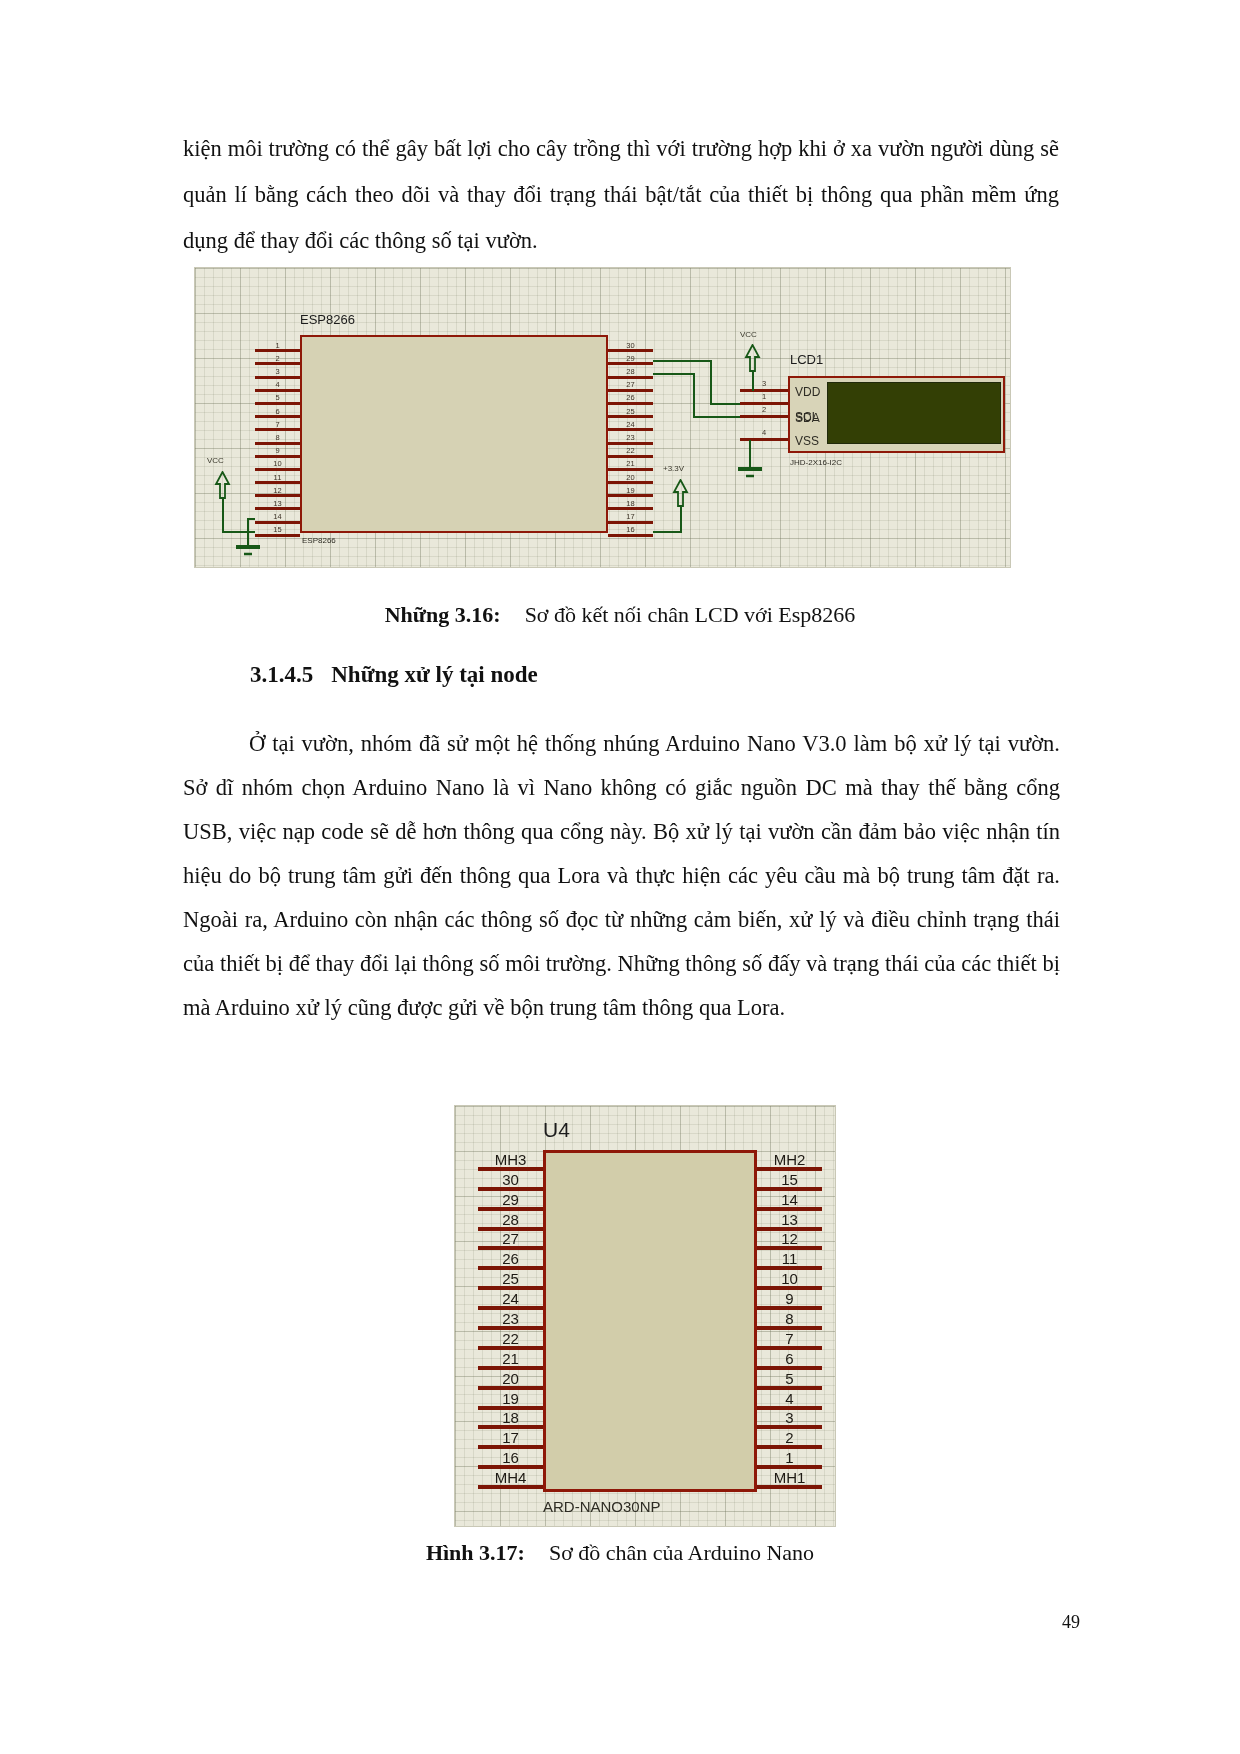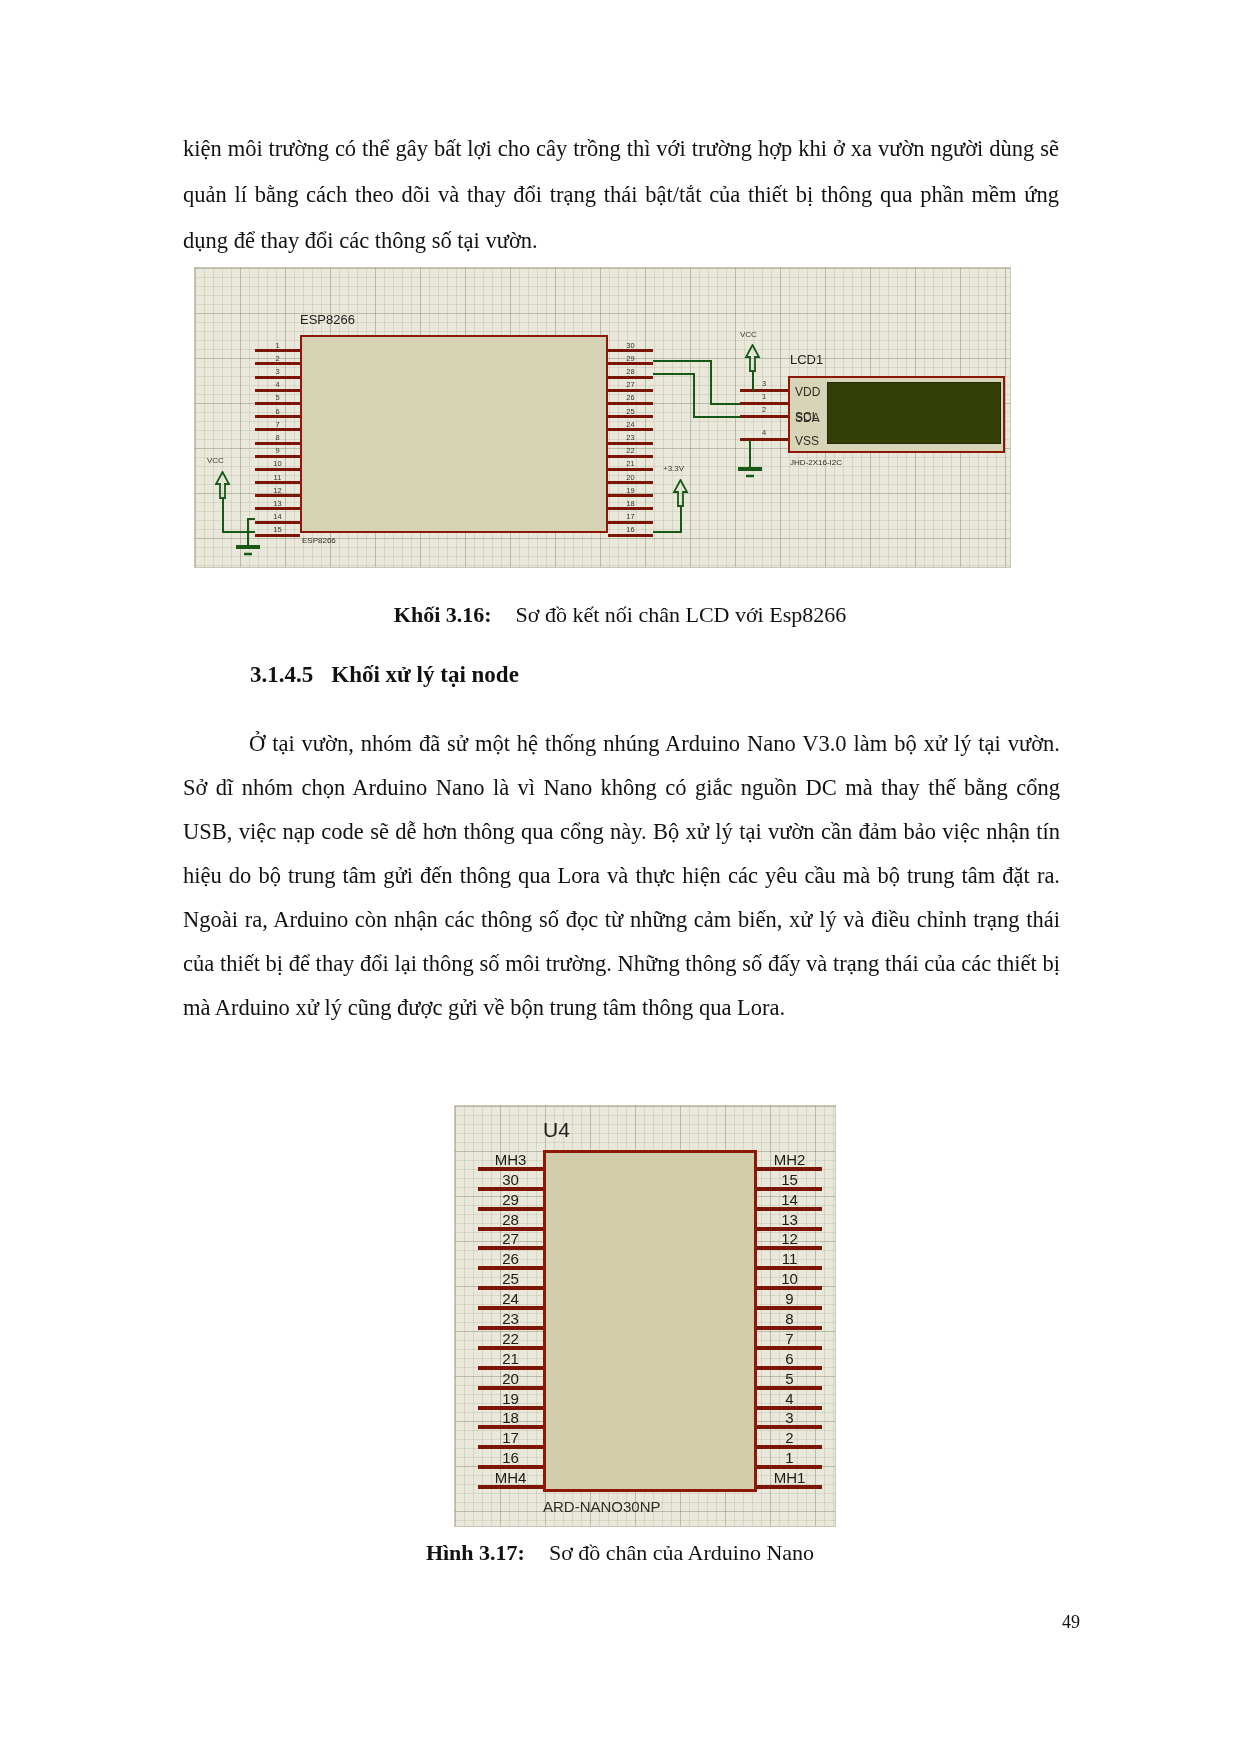--- a/index.html
+++ b/index.html
@@ -310,25 +310,25 @@
     <line x1="2" y1="3" x2="26" y2="3" stroke="#175817" stroke-width="4"></line>
     <line x1="10" y1="10" x2="18" y2="10" stroke="#175817" stroke-width="2.5"></line>
   </svg>
   <svg class="sym" style="left:541px;top:198px;" width="28" height="14" viewBox="0 0 28 14">
     <line x1="2" y1="3" x2="26" y2="3" stroke="#175817" stroke-width="4"></line>
     <line x1="10" y1="10" x2="18" y2="10" stroke="#175817" stroke-width="2.5"></line>
   </svg>
 </div>
 
 <div class="caption cap1">
-  <span class="cap-label">Khối 3.16:</span><span class="cap-text">Sơ đồ kết nối chân LCD với Esp8266</span>
+  <span class="cap-label">Những 3.16:</span><span class="cap-text">Sơ đồ kết nối chân LCD với Esp8266</span>
 </div>
 
 <div class="heading">
-  <span class="h-num">3.1.4.5</span><span>Khối xử lý tại node</span>
+  <span class="h-num">3.1.4.5</span><span>Những xử lý tại node</span>
 </div>
 
 <p class="doc-text para-body">Ở tại vườn, nhóm đã sử một hệ thống nhúng Arduino Nano V3.0 làm bộ xử lý tại vườn. Sở dĩ nhóm chọn Arduino Nano là vì Nano không có giắc nguồn DC mà thay thế bằng cổng USB, việc nạp code sẽ dễ hơn thông qua cổng này. Bộ xử lý tại vườn cần đảm bảo việc nhận tín hiệu do bộ trung tâm gửi đến thông qua Lora và thực hiện các yêu cầu mà bộ trung tâm đặt ra. Ngoài ra, Arduino còn nhận các thông số đọc từ những cảm biến, xử lý và điều chỉnh trạng thái của thiết bị để thay đổi lại thông số môi trường. Những thông số đấy và trạng thái của các thiết bị mà Arduino xử lý cũng được gửi về bộn trung tâm thông qua Lora.</p>
 
 <div class="fig fig2">
   <span class="chip-title" style="left:88px;top:12px;font-size:21px;">U4</span>
   <div class="chip nano">
     <div class="pincol">
       <div class="pin-row">
           <span class="pnum">MH3</span>

